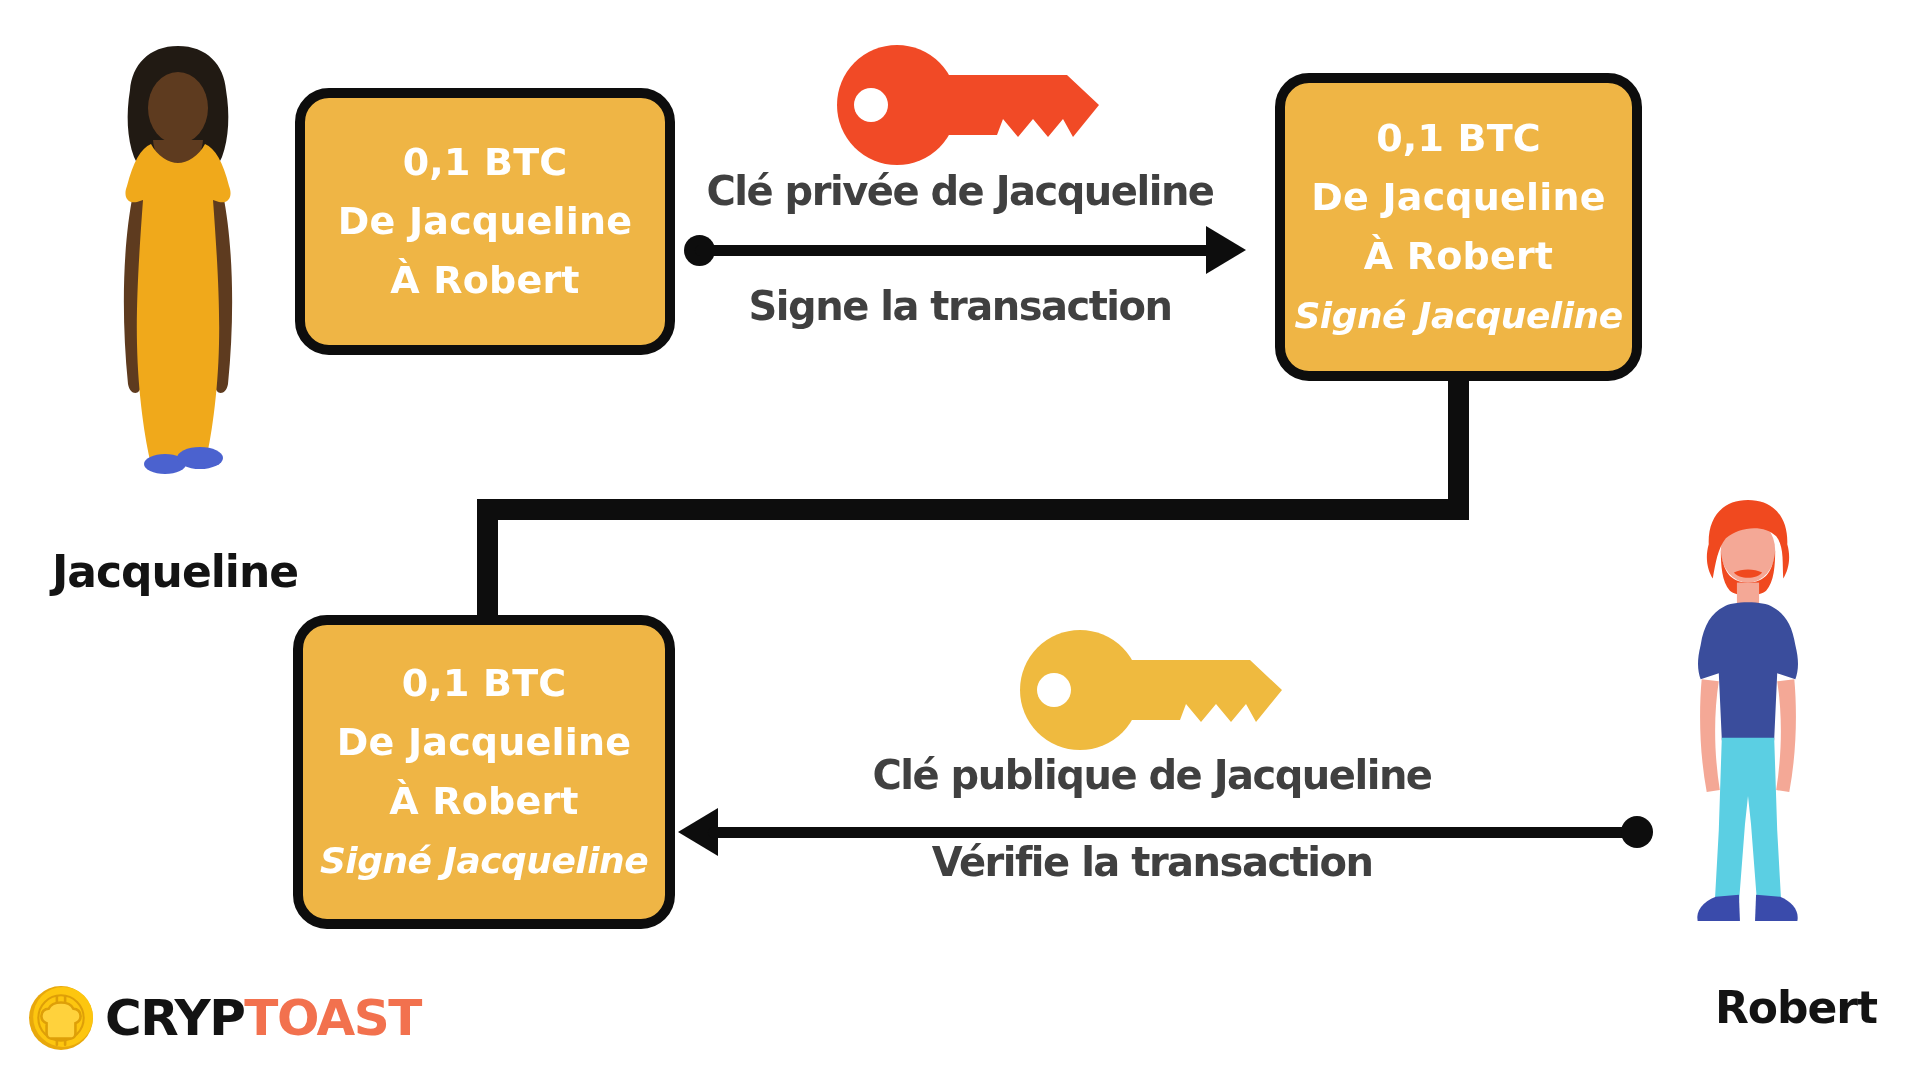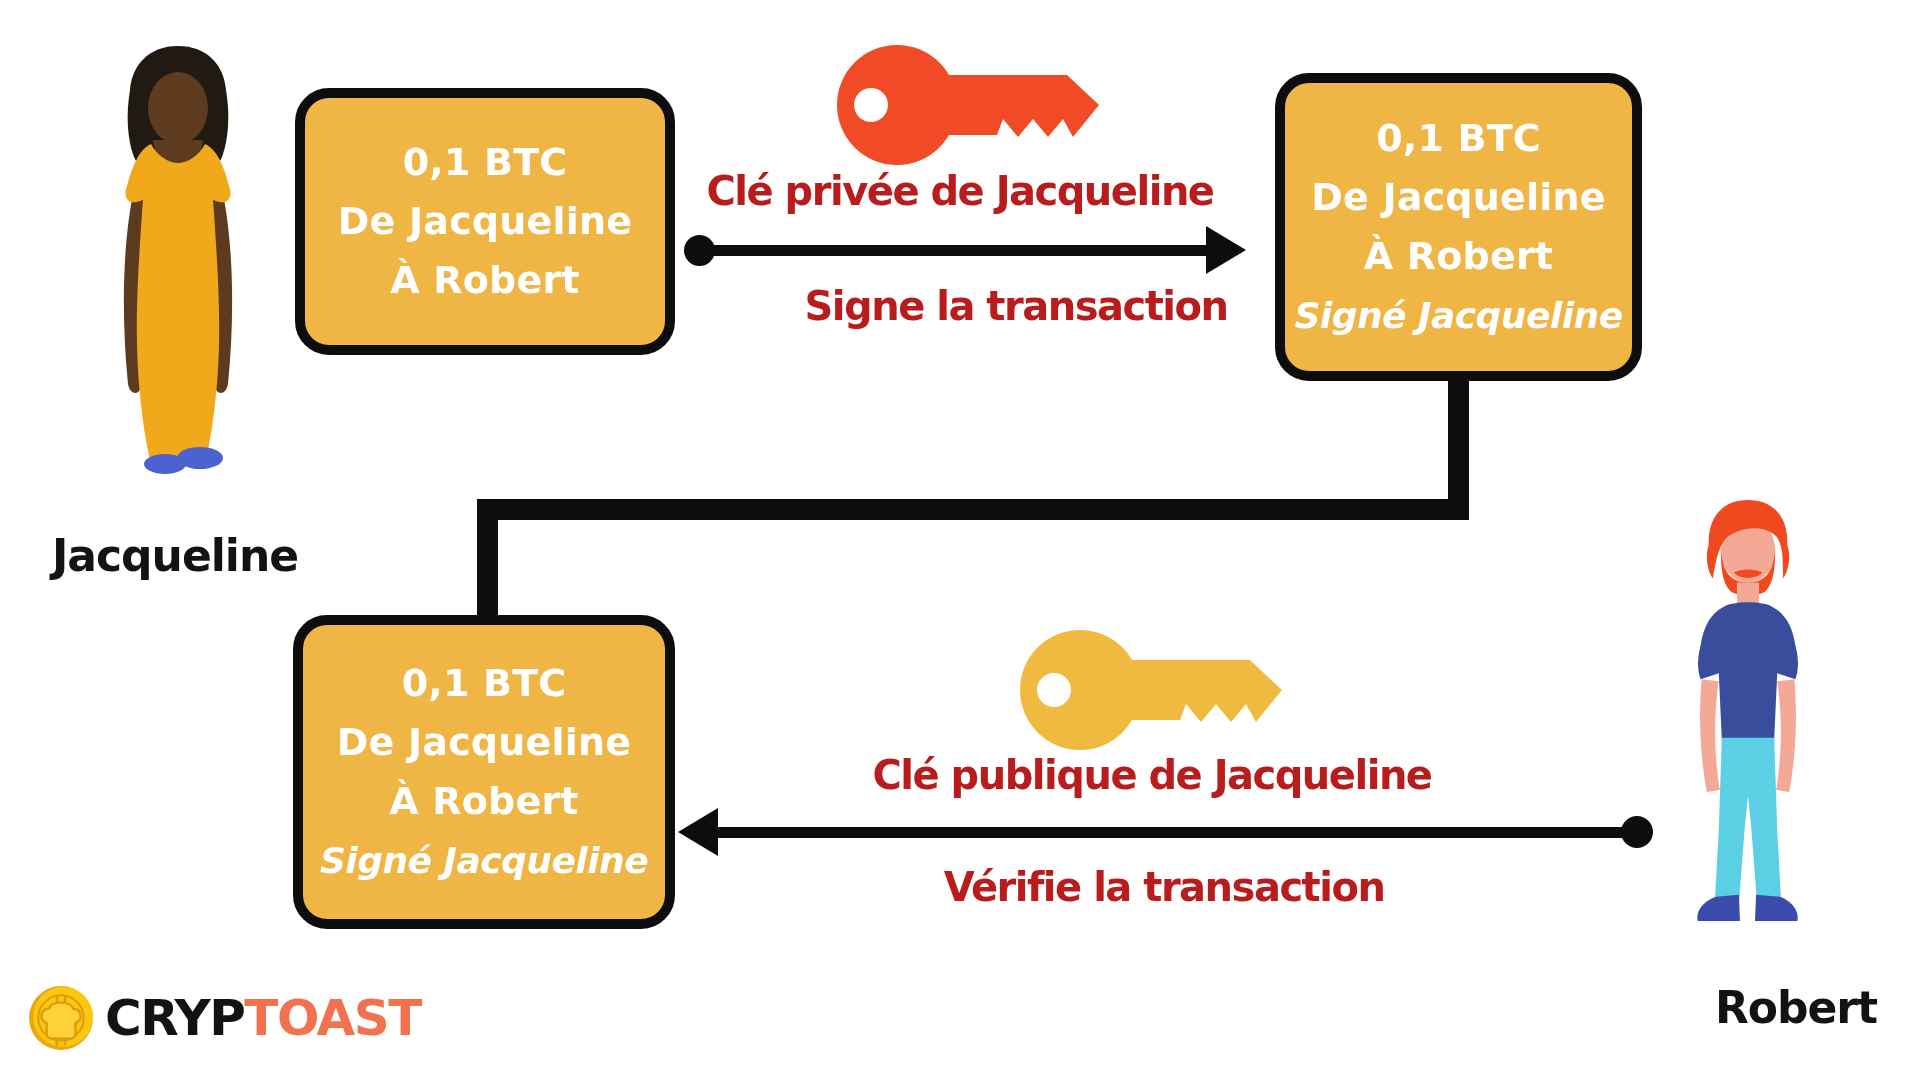--- a/index.html
+++ b/index.html
@@ -14,26 +14,26 @@
     align-items:center;text-align:center;color:#ffffff;
   }
   .tx-line{font-size:38px;line-height:59px;font-weight:600;letter-spacing:0.2px;white-space:nowrap;}
   .tx-line.bold{font-weight:800;font-size:36px;letter-spacing:-0.5px;font-style:italic;}
   #box-unsigned{left:295px;top:88px;width:380px;height:267px;}
   #box-signed{left:1275px;top:73px;width:367px;height:308px;}
   #box-verified{left:293px;top:615px;width:382px;height:314px;}
   
   .caption{
     position:absolute;transform:translateX(-50%);white-space:nowrap;text-align:center;
-    font-size:40px;font-weight:600;letter-spacing:-1.5px;color:#b91c1c;
+    font-size:40px;font-weight:600;letter-spacing:-1.5px;color:#404040;
   }
   #cap-private{left:960px;top:168px;}
-  #cap-sign{left:1016px;top:283px;}
+  #cap-sign{left:960px;top:283px;}
   #cap-public{left:1152px;top:752px;}
-  #cap-verify{left:1152px;top:864px;margin-left:12px;}
+  #cap-verify{left:1152px;top:839px;}
   
   .arrow-line{position:absolute;background:#0d0d0d;height:11px;border-radius:6px;}
   .arrow-dot{position:absolute;background:#0d0d0d;border-radius:50%;}
   .arrow-head{position:absolute;width:0;height:0;}
   #arrow-sign-line{left:695px;top:245px;width:525px;}
   #arrow-sign-dot{left:684px;top:235px;width:31px;height:31px;}
   #arrow-sign-head{left:1206px;top:226px;border-left:40px solid #0d0d0d;
                    border-top:24px solid transparent;border-bottom:24px solid transparent;}
   #arrow-verify-line{left:708px;top:827px;width:930px;}
   #arrow-verify-dot{left:1621px;top:816px;width:32px;height:32px;}
@@ -45,21 +45,21 @@
   #conn-down-to-verified{left:477px;top:499px;width:21px;height:120px;}
   
   .key-icon{position:absolute;}
   #private-key-icon{left:837px;top:43px;}
   #public-key-icon{left:1020px;top:628px;}
   .figure{position:absolute;}
   #jacqueline-figure{left:103px;top:44px;}
   #robert-figure{left:1690px;top:498px;}
   .person-label{position:absolute;transform:translateX(-50%);font-size:44px;font-weight:600;
                 letter-spacing:-1px;color:#131313;white-space:nowrap;}
-  #label-jacqueline{left:175px;top:530px;}
+  #label-jacqueline{left:175px;top:546px;}
   #label-robert{left:1796px;top:982px;}
   
   .logo{position:absolute;left:28px;top:985px;display:flex;align-items:center;gap:11px;}
   .logo-text{font-size:50px;font-weight:800;letter-spacing:-1.5px;line-height:66px;white-space:nowrap;}
   .logo-text .black{color:#131313;}
   .logo-text .accent{color:#F2714E;}
 </style>
 </head>
 <body>
 

